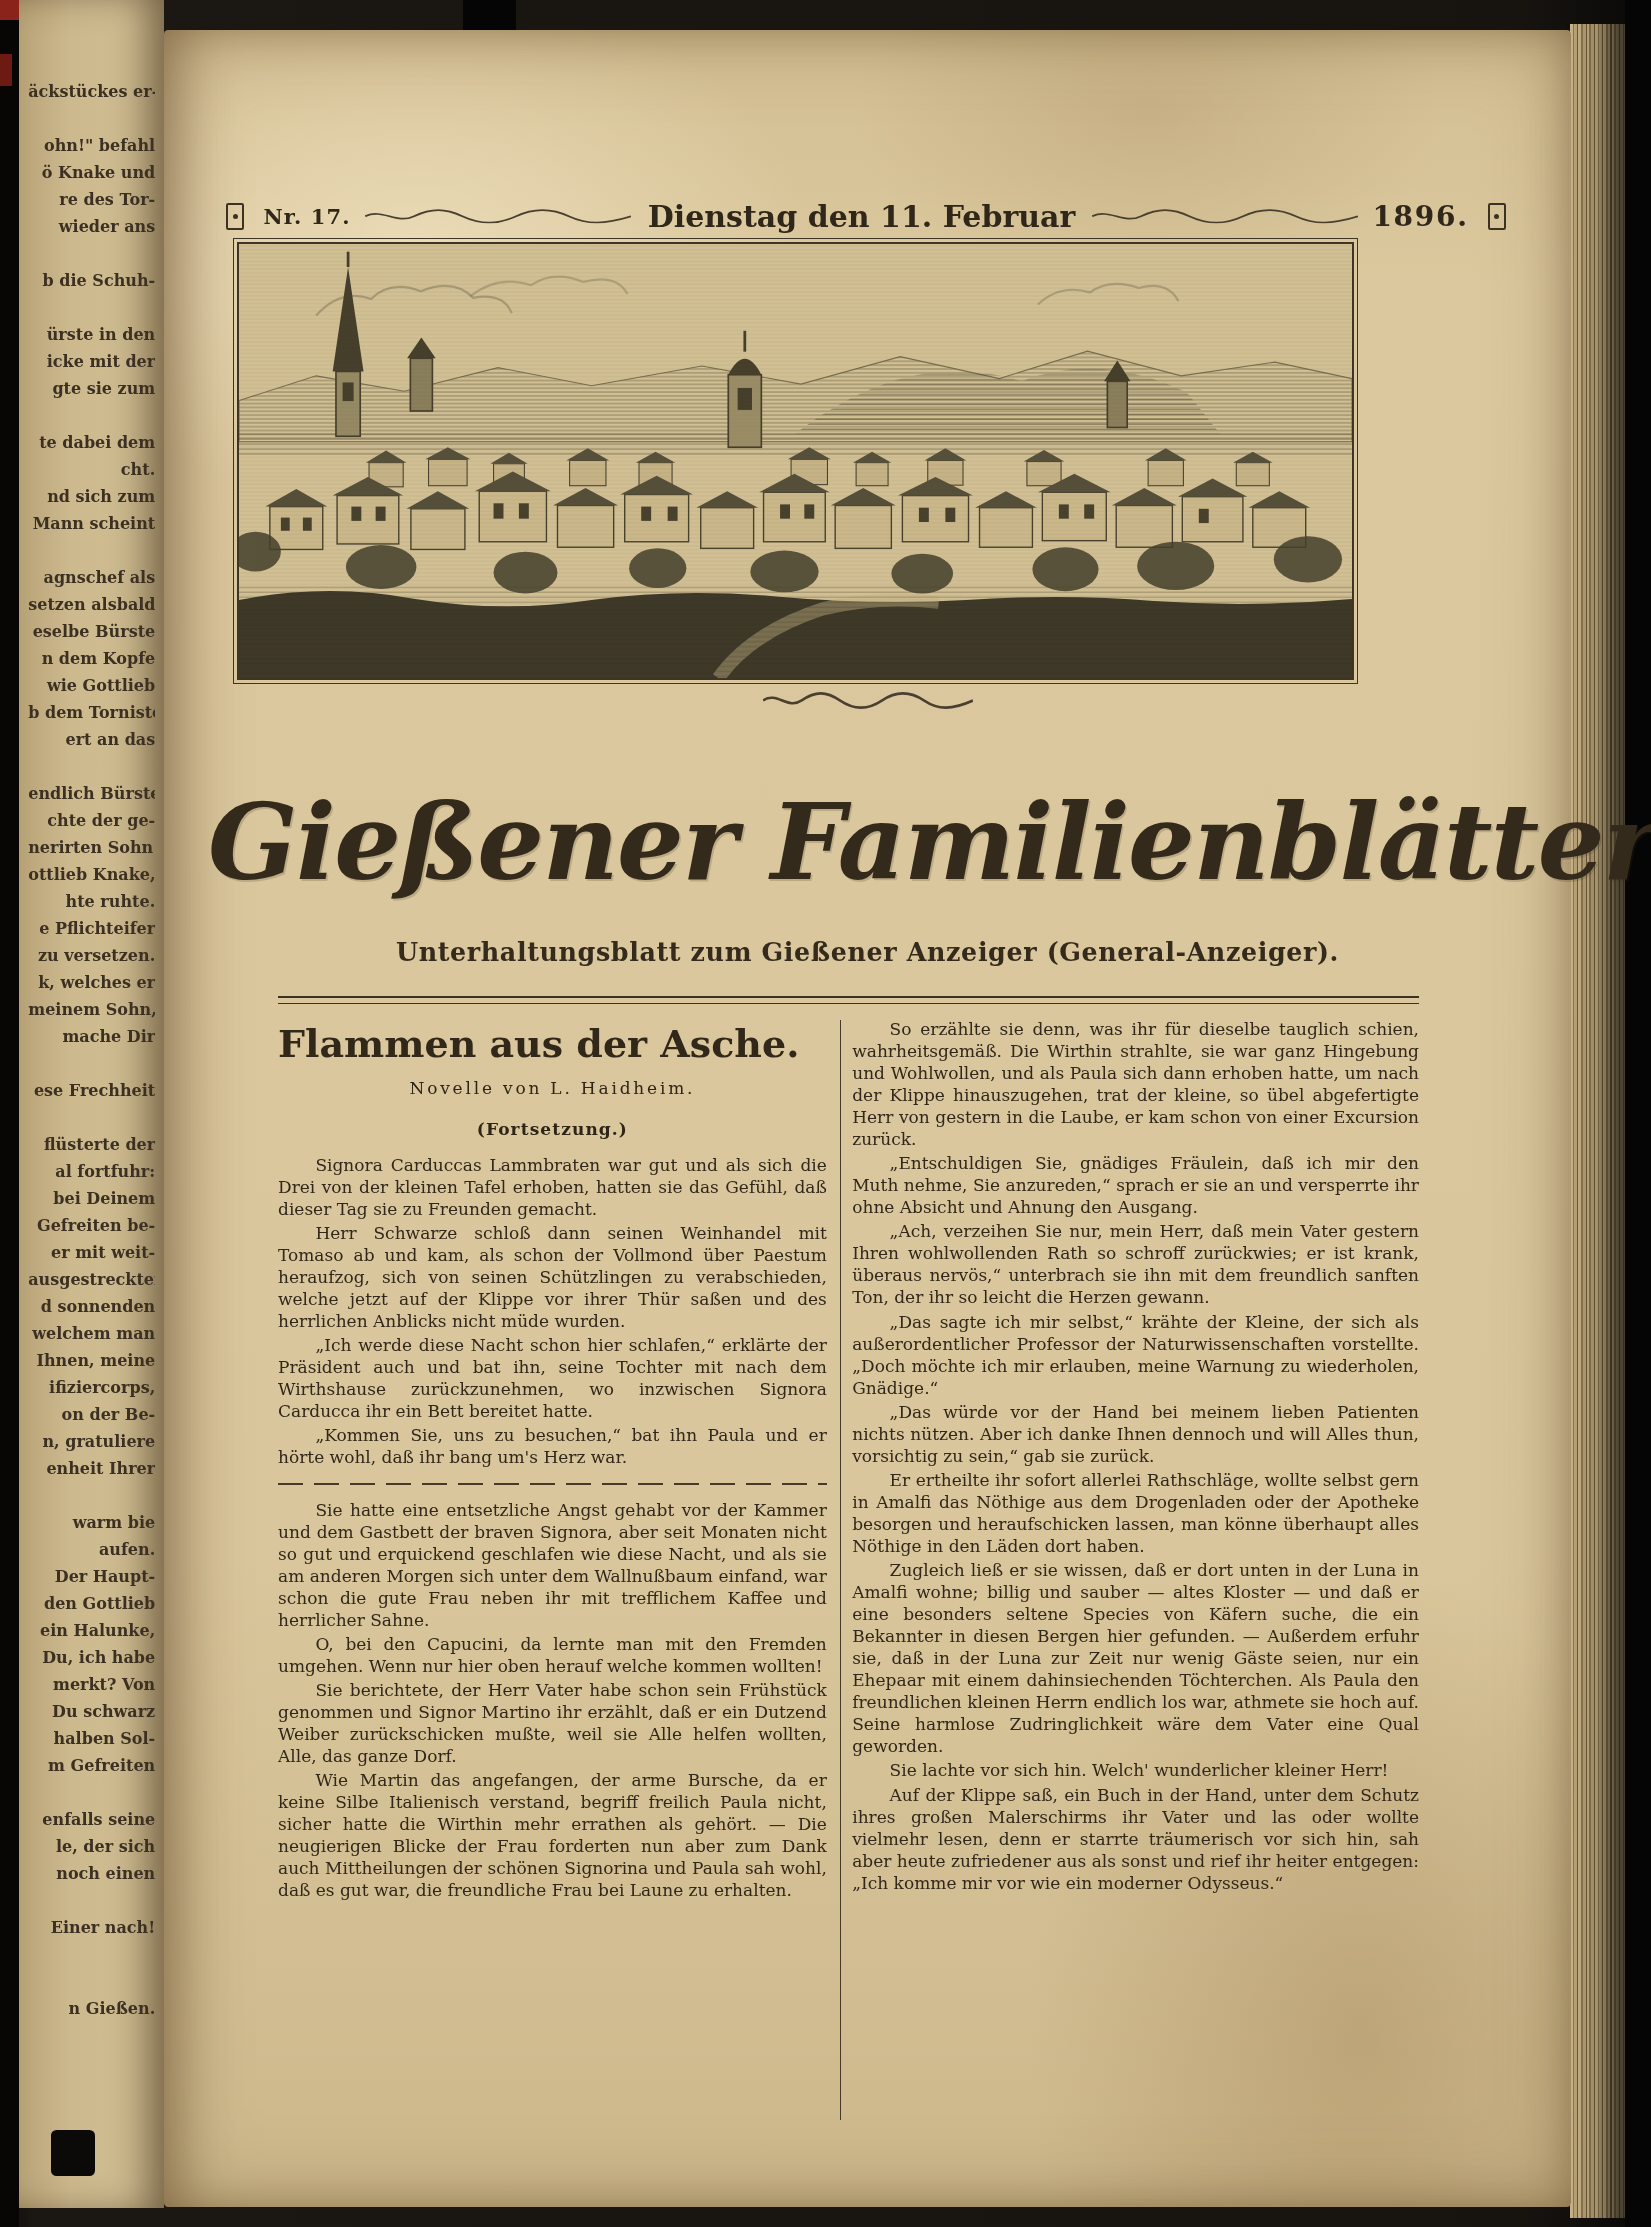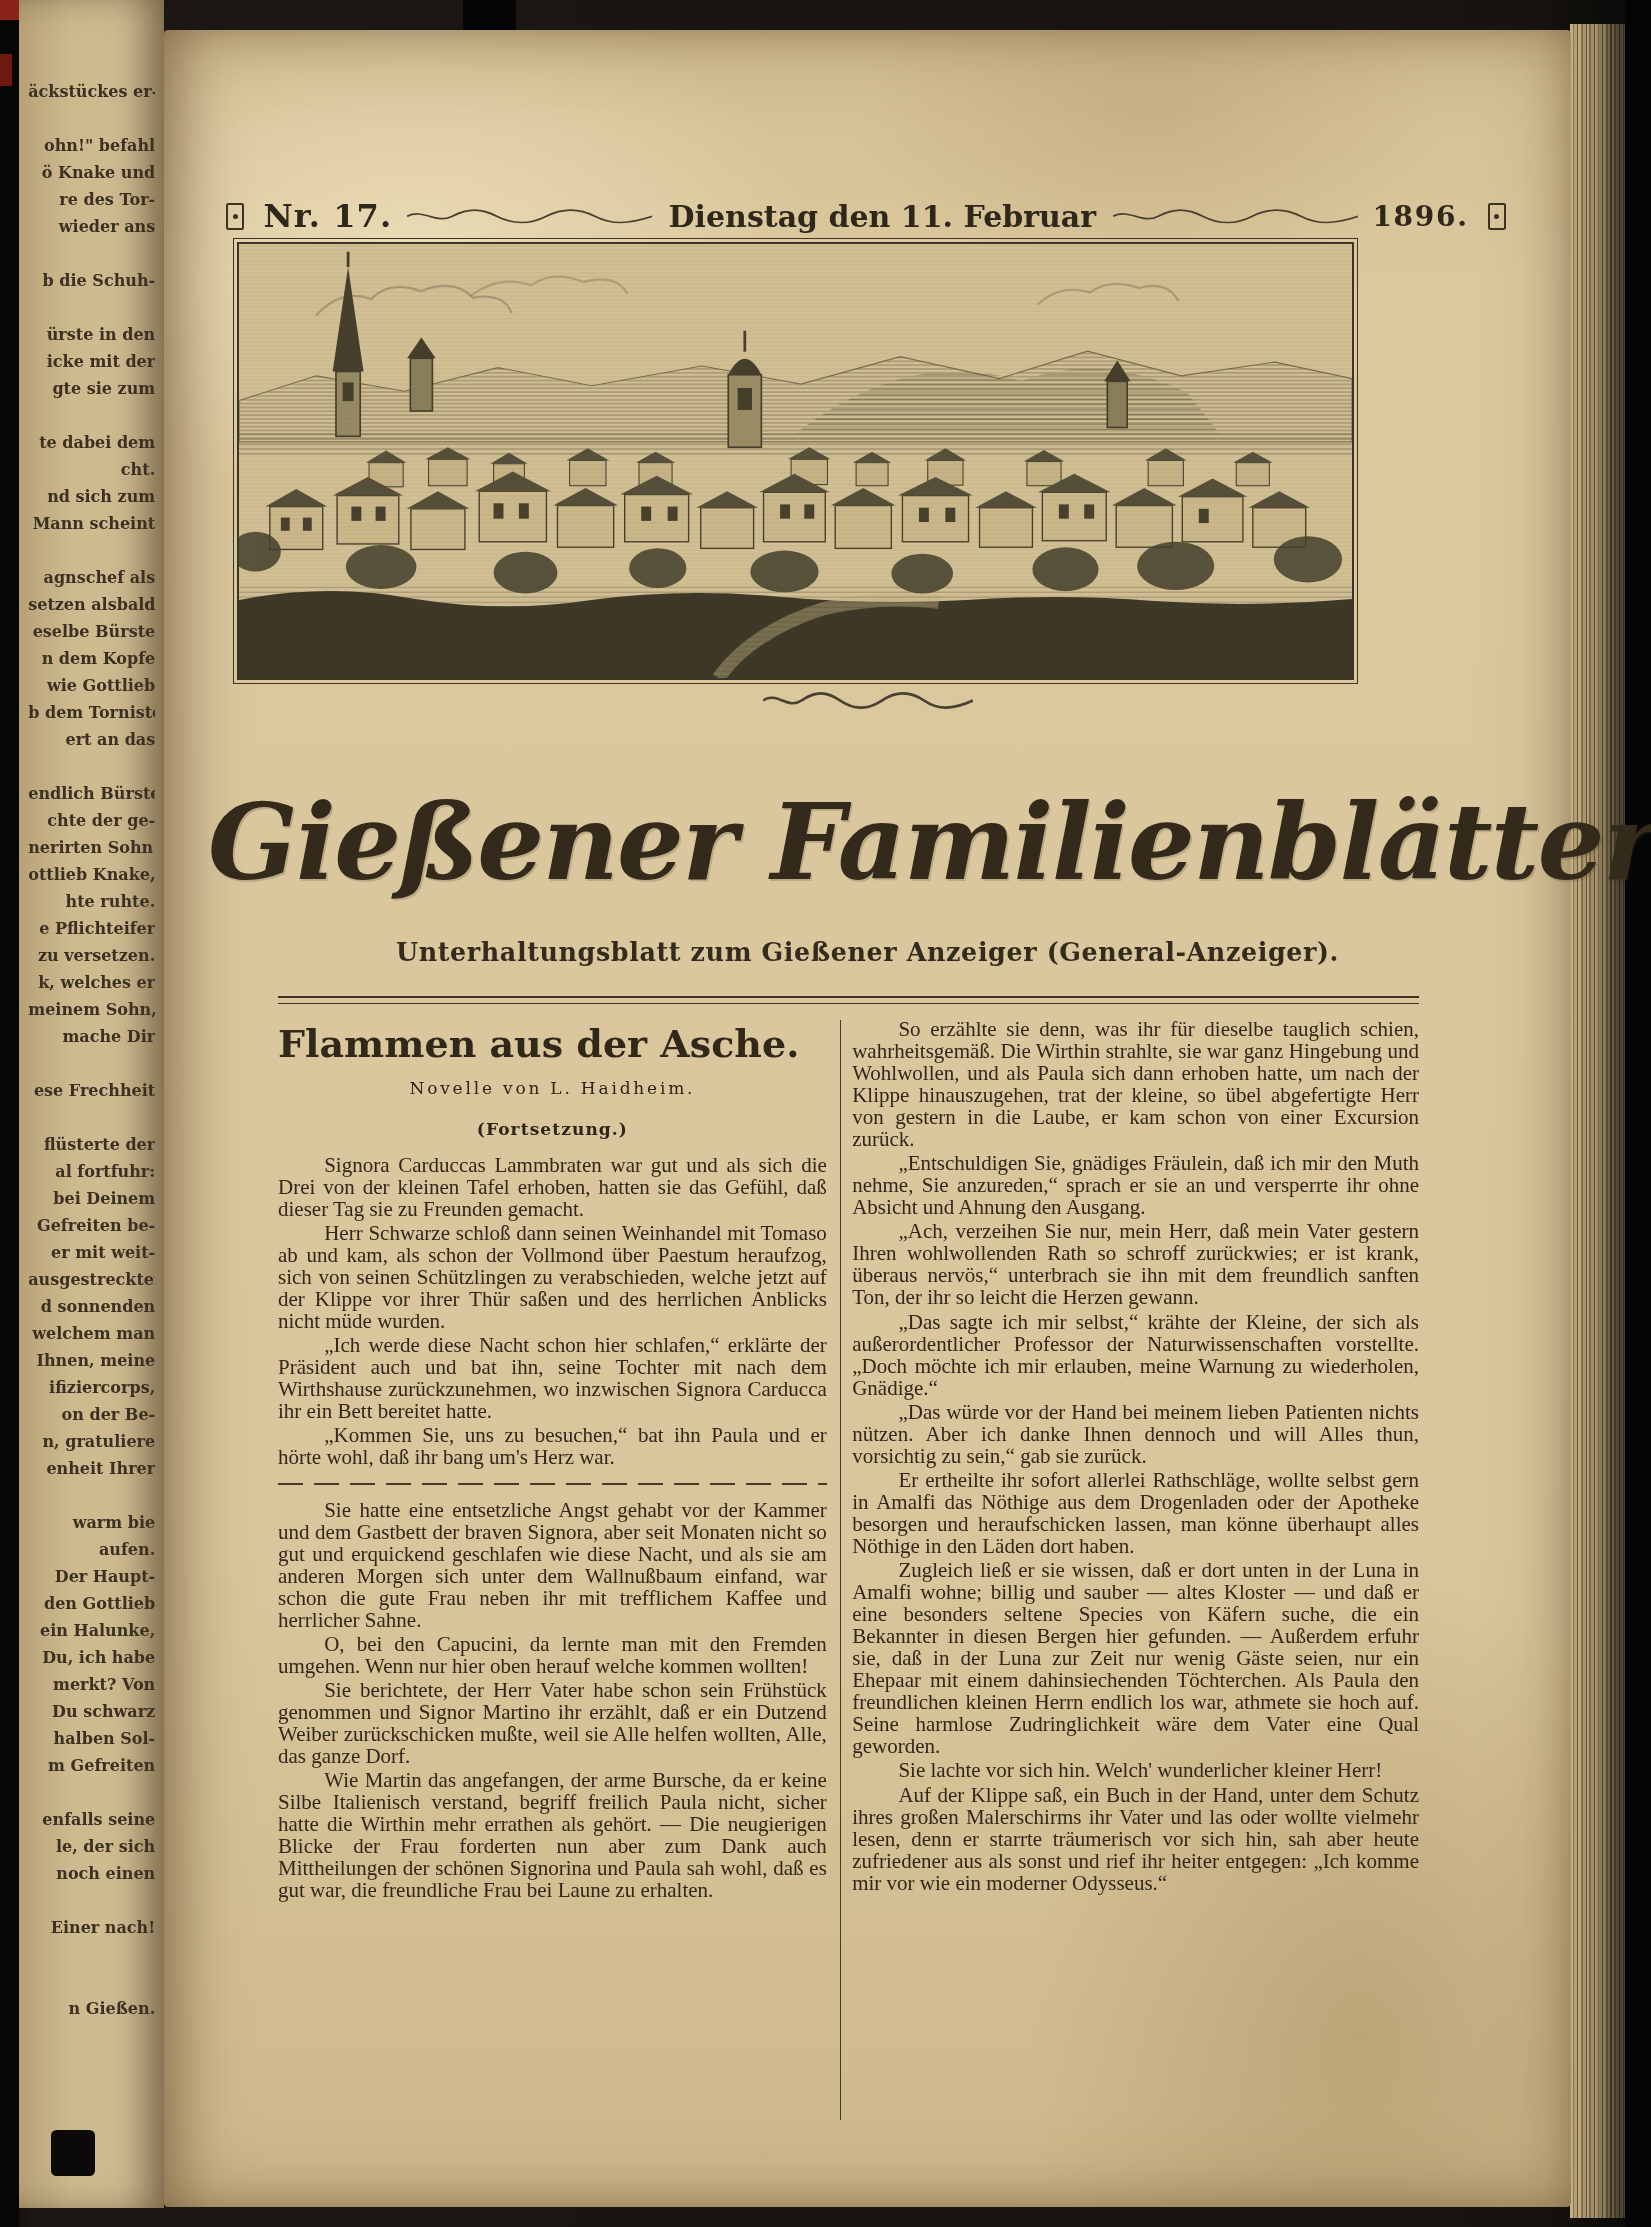--- a/index.html
+++ b/index.html
@@ -55,21 +55,21 @@
       inset -19.3px 0 39px -16.6px rgba(90,65,35,.35);
   }
 
   
   .header-row {
     position:absolute; top:165px; left:62px; right:65px; height:42px;
     display:flex; align-items:center; color:#2f2719;
   }
   .corner-orn { width:14.4px; height:23px; border:2.8px solid #3c3222; border-radius:2.2px; position:relative; flex:0 0 auto; }
   .corner-orn::after { content:""; position:absolute; left:50%; top:50%; width:5px; height:5px; margin:-2.5px; background:#3c3222; border-radius:50%; }
-  .issue { font-size:32px; font-weight:bold; letter-spacing:1.1px; margin:0 14.4px 0 19px; white-space:nowrap; }
+  .issue { font-size:21px; font-weight:bold; letter-spacing:1.1px; margin:0 14.4px 0 19px; white-space:nowrap; }
   .date  { font-size:30px; font-weight:bold; margin:0 16.6px; white-space:nowrap; }
   .year  { font-size:28px; font-weight:bold; letter-spacing:1.7px; margin:0 19px 0 14.4px; white-space:nowrap; }
   .squiggle { flex:1 1 auto; height:16.6px; min-width:33px; }
   .squiggle svg { width:100%; height:100%; display:block; }
 
   
   .engraving {
     position:absolute; top:212px; left:73px; width:1117px; height:438px;
     border:2.8px solid #3e3526; outline:1.1px solid #3e3526; outline-offset:3.9px;
     background:#d2c094; box-sizing:border-box;
@@ -102,21 +102,21 @@
   .columns { position:absolute; top:988px; left:114px; width:1141px; display:flex; }
   .col-left  { width:549px; }
   .col-right { width:567px; }
   .col-gap   { width:25.4px; position:relative; flex:0 0 auto; }
   .col-gap::before { content:""; position:absolute; left:50%; top:2.2px; height:1100px; border-left:1.7px solid #453a28; }
 
   .article-title { font-size:38px; font-weight:bold; margin:3.3px 0 0; color:#31281a; }
   .byline { text-align:center; font-size:17px; letter-spacing:2.8px; margin-top:12px; }
   .fortsetzung { text-align:center; font-size:17px; font-weight:bold; letter-spacing:1.1px; margin:21px 0 14.4px; }
 
-  .paras p { margin:0 0 2.2px; text-indent:2.2em; text-align:justify; font-size:21px; line-height:22px; color:#31271a;font-family:Liberation Serif, serif; }
+  .paras p { margin:0 0 2.2px; text-indent:2.2em; text-align:justify; font-size:17px; line-height:22px; color:#31271a; }
   .dashed-divider {
     height:2.8px; margin:14.4px 0 13.3px; width:100%;
     background:repeating-linear-gradient(90deg,#46392a 0 25.4px, transparent 25.4px 36px);
   }
 </style>
 </head>
 <body>
 
 <div class="scene">
 

